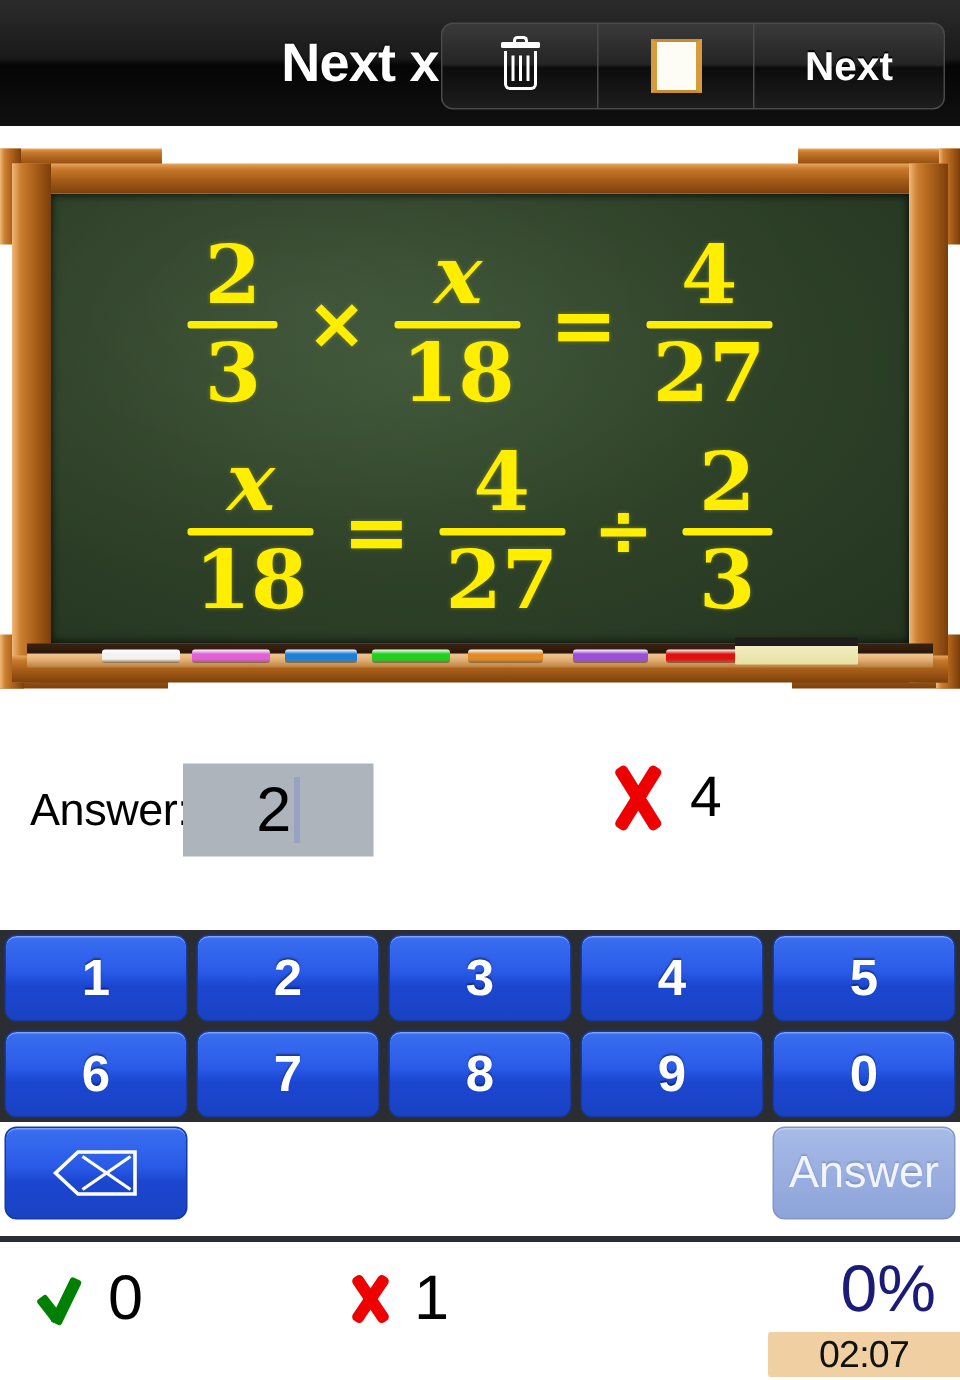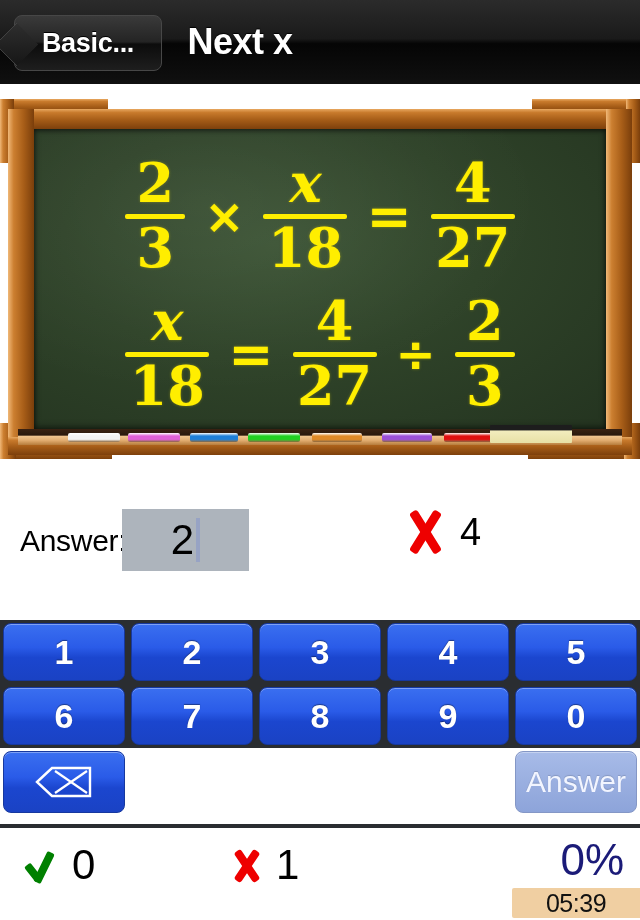--- a/index.html
+++ b/index.html
@@ -477,24 +477,40 @@
   .timer-text {
     font-size: 25px;
     color: #111;
     letter-spacing: -0.5px;
   }
 </style>
 </head>
 <body>
 
 <div class="navbar">
-  <div class="nav-back">
-    <span class="nav-back-label">Basic...</span>
-  </div>
   <div class="nav-title">Next x</div>
+  <div class="nav-seg">
+    <div class="seg-btn">
+      <span class="trash">
+        <span class="trash-handle"></span>
+        <span class="trash-lid"></span>
+        <span class="trash-body">
+            <i></i>
+            <i></i>
+            <i></i>
+          </span>
+      </span>
+    </div>
+    <div class="seg-btn">
+      <span class="boardicon"></span>
+    </div>
+    <div class="seg-btn">
+      <span class="seg-label">Next</span>
+    </div>
+  </div>
 </div>
 
 <div class="board-wrap">
   <div class="board-frame">
     <div class="wood corner-tl"></div>
     <div class="wood corner-tr"></div>
     <div class="wood wood-v corner-lv"></div>
     <div class="wood wood-v corner-rv"></div>
     <div class="wood corner-bl"></div>
     <div class="wood corner-br"></div>
@@ -638,15 +654,15 @@
   </div>
   <div class="stat stat-wrong">
     <span class="xmark-sm">
         <i></i>
         <i></i>
       </span>
     <span class="stat-value">1</span>
   </div>
   <div class="percent">0%</div>
   <div class="timer">
-    <span class="timer-text">05:39</span>
+    <span class="timer-text">02:07</span>
   </div>
 </div>
 
 </body></html>

